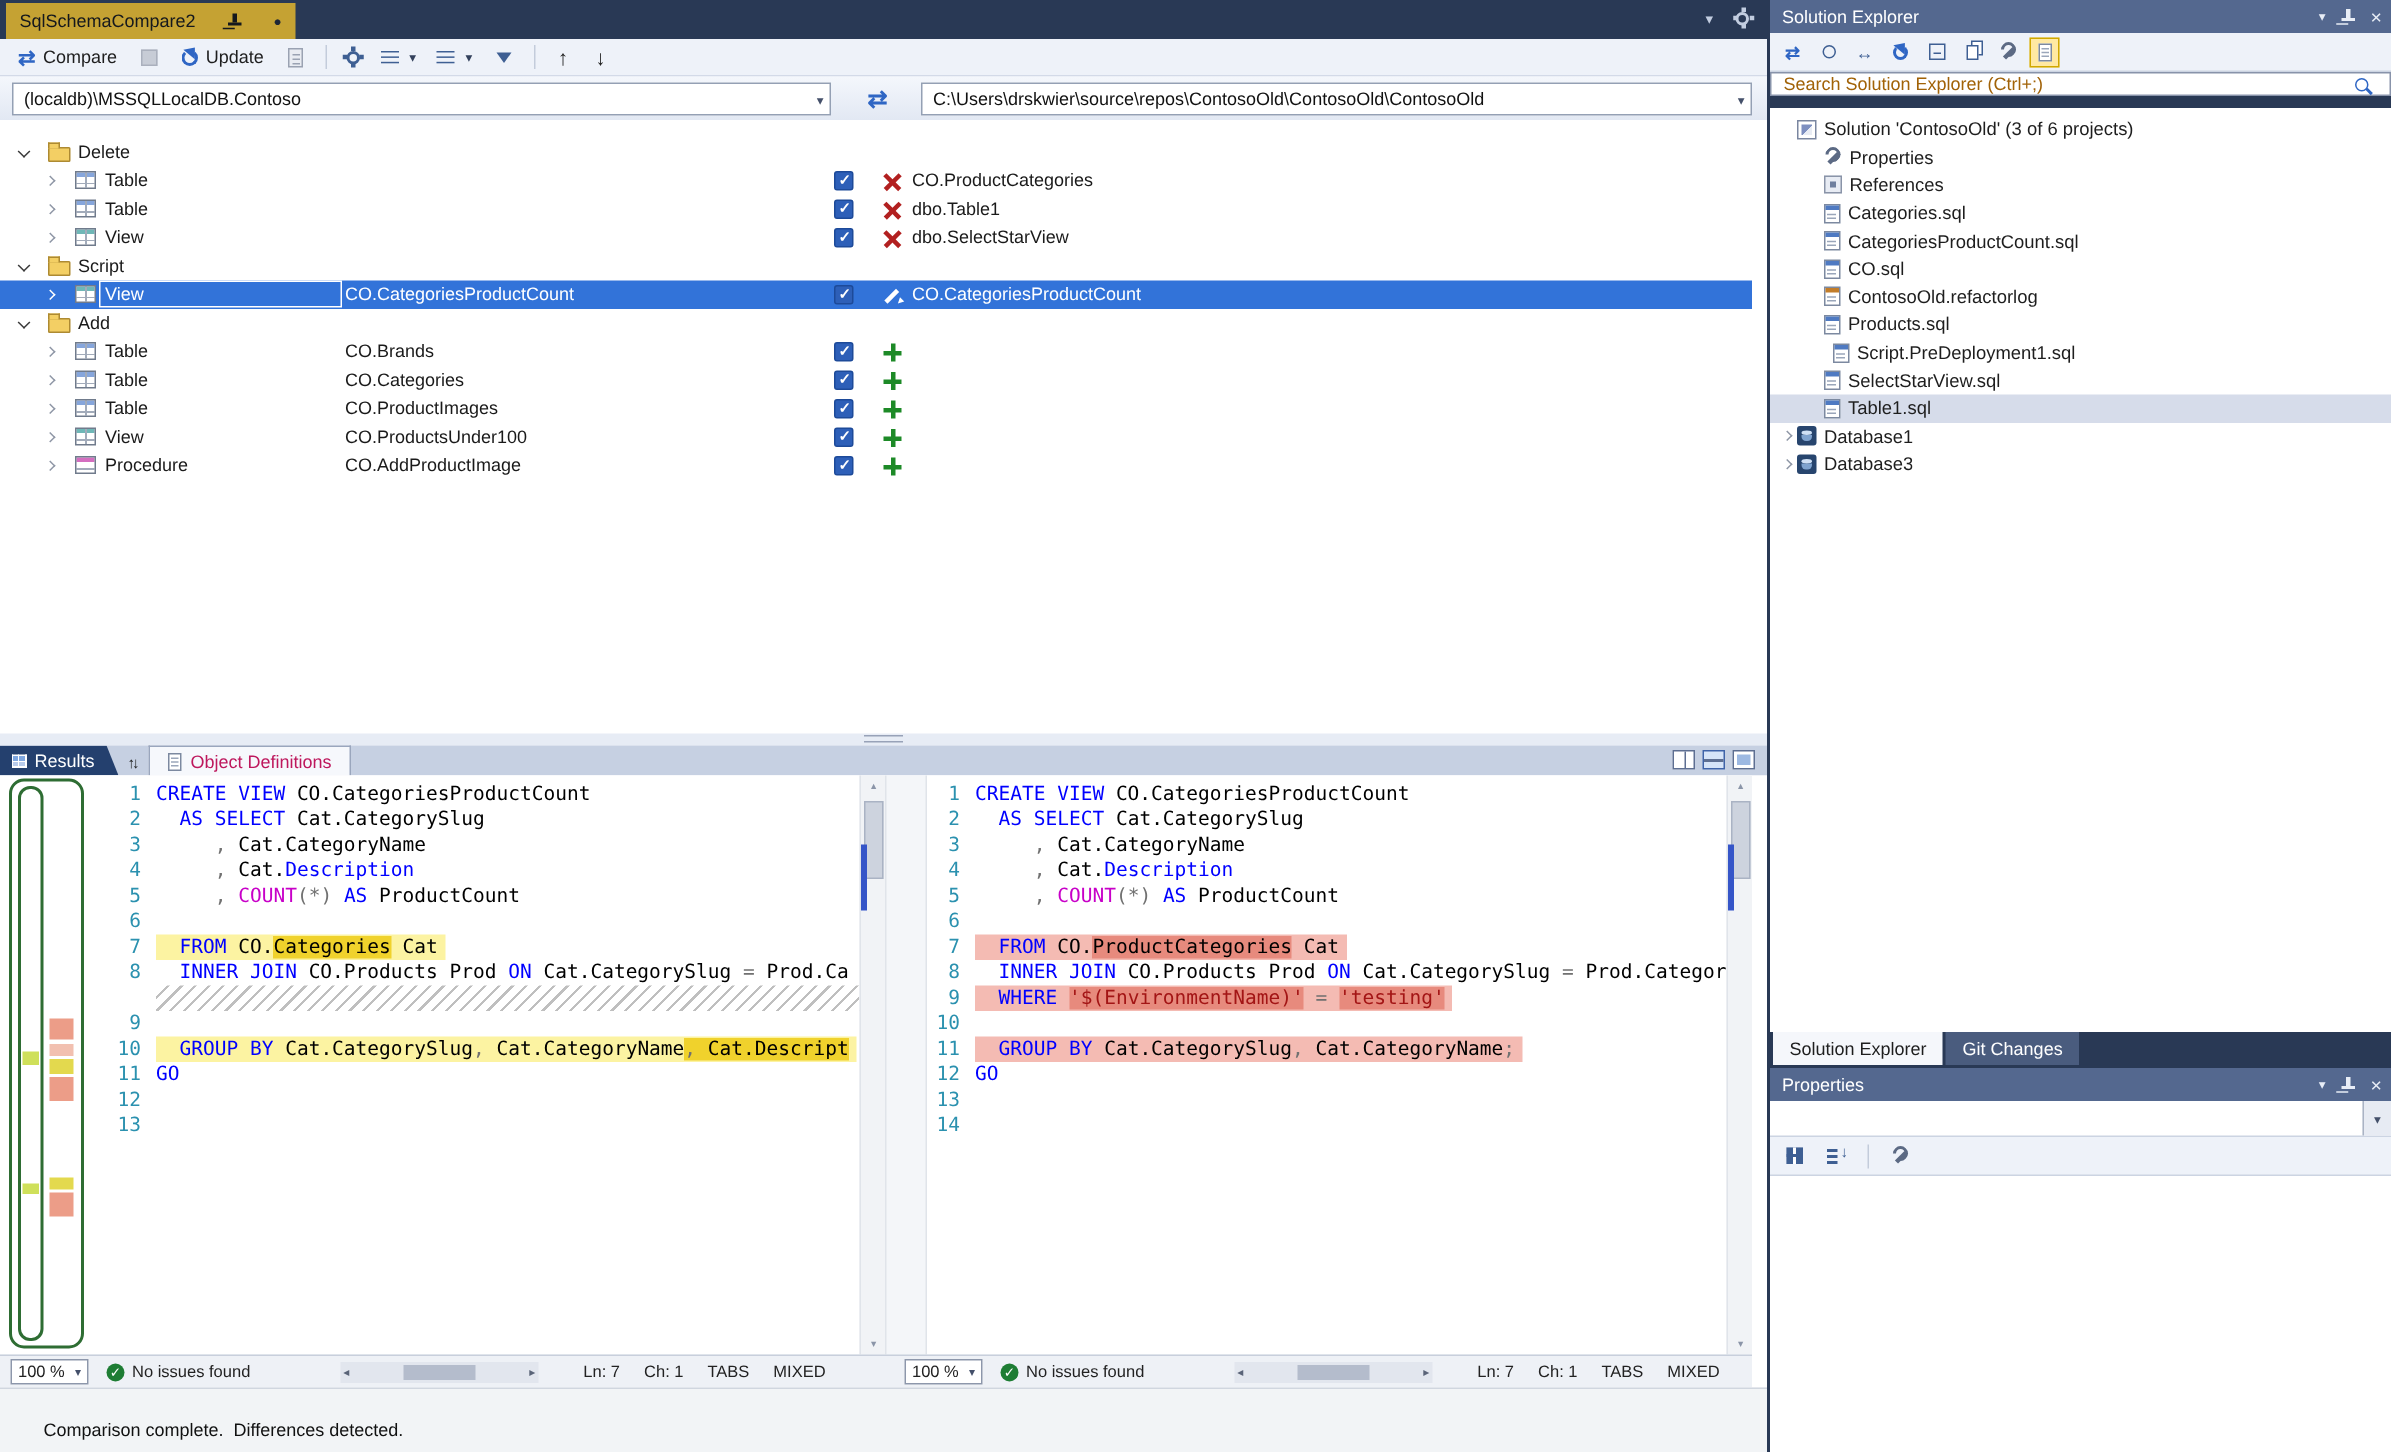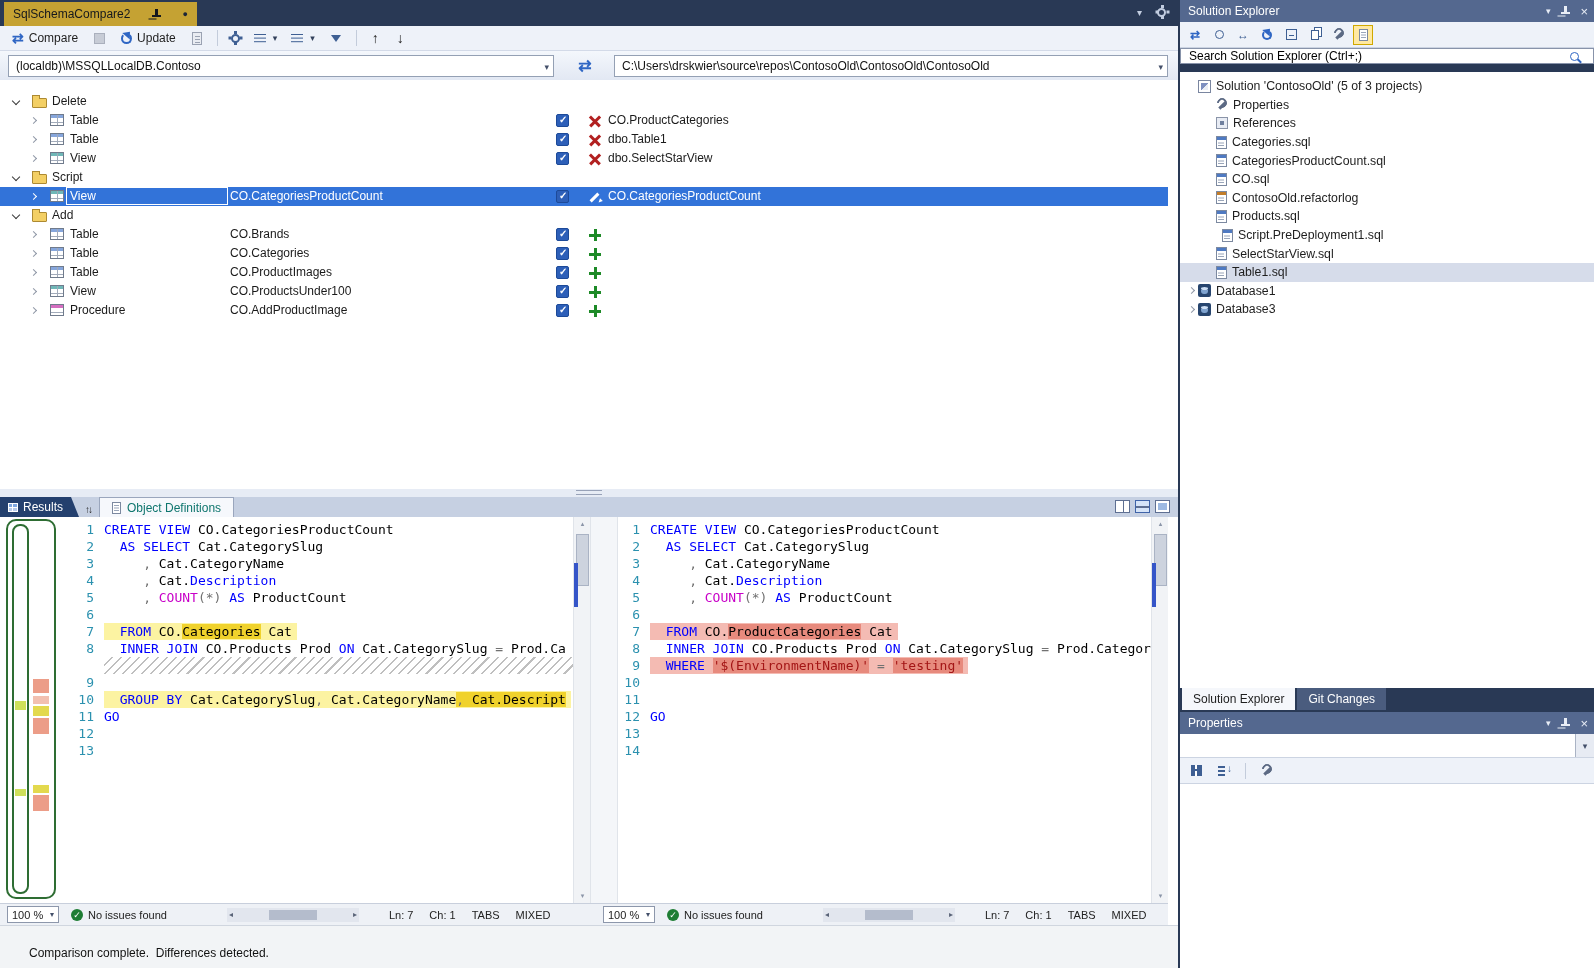--- a/index.html
+++ b/index.html
@@ -96,21 +96,21 @@
 
   
   .h-split{position:absolute;left:0;top:489px;width:1178px;height:8px;background:#e7ecf5}
   .split-handle{width:26px;height:5px;margin:1px auto;border-top:1px solid #98a2b8;border-bottom:1px solid #98a2b8}
   .res-strip{position:absolute;left:0;top:497px;width:1178px;height:20px;background:#c6d0e2;display:flex;align-items:flex-end}
   .res-tab{height:20px;background:#24406e;color:#fff;display:flex;align-items:center;gap:5px;padding:0 16px 0 8px;font-size:12px;
     clip-path:polygon(0 0,calc(100% - 8px) 0,100% 100%,0 100%);border:none}
   .res-grid-ic{width:10px;height:9px;background:linear-gradient(to right,#fff 0 1px,rgba(0,0,0,0) 1px 4px,#fff 4px 5px,rgba(0,0,0,0) 5px 9px,#fff 9px 10px),linear-gradient(to bottom,#fff 0 1px,#7fa7e0 1px 4px,#fff 4px 5px,#b9ccec 5px 8px,#fff 8px 9px)}
   .sort-btn{background:none;border:none;font-size:10px;color:#222;letter-spacing:-2px;padding:0 8px 2px 6px;cursor:default}
   .objdef-tab{height:20px;background:#f6f8fc;border:1px solid #9aa6bd;border-bottom:none;display:flex;align-items:center;gap:6px;
-    padding:0 12px;font-size:12px;color:#0f766e;cursor:default}
+    padding:0 12px;font-size:12px;color:#be185d;cursor:default}
   .page-ic{position:relative;width:9px;height:12px;background:#fff;border:1px solid #7c89a0;display:inline-block}
   .page-ic::after{content:"";position:absolute;left:1px;top:2px;width:5px;height:1px;background:#9aa6ba;box-shadow:0 2.5px 0 #9aa6ba,0 5px 0 #9aa6ba}
   .win-ics{position:absolute;right:8px;top:3px;display:flex;gap:5px}
   .win-ic{position:relative;width:15px;height:13px;border:1px solid #5e6f92;background:#fff;display:inline-block}
   .win-ic.v::after{content:"";position:absolute;left:6.5px;top:0;width:1.6px;height:11px;background:#5e6f92}
   .win-ic.h::after{content:"";position:absolute;left:0;top:5px;width:13px;height:1.6px;background:#5e6f92}
   .win-ic.selected{background:#d6e4f8;border-color:#3f63a8}
   .win-ic.f::after{content:"";position:absolute;left:2px;top:2px;right:2px;bottom:2px;background:#9db9e2}
 
   
@@ -177,21 +177,21 @@
     font-size:12px;background:none;border:none;cursor:default}
   .tbi.active{background:#ffe9a2;border:1px solid #d0a800}
   .ring{width:9px;height:9px;border:1.6px solid #3e5f93;border-radius:50%;display:inline-block}
   .boxminus{position:relative;width:11px;height:11px;border:1px solid #3e5f93;display:inline-block}
   .boxminus::after{content:"";position:absolute;left:2px;top:4.5px;width:5px;height:1.6px;background:#3e5f93}
   .dbl-page{position:relative;width:8px;height:10px;border:1px solid #3e5f93;background:#fff;display:inline-block;box-shadow:3px -3px 0 -1px #fff,3px -3px 0 0 #3e5f93}
   .wrench{position:relative;width:12px;height:12px;display:inline-block}
   .wrench::before{content:"";position:absolute;left:5px;top:2px;width:3px;height:9px;background:#5c6a84;transform:rotate(45deg)}
   .wrench::after{content:"";position:absolute;left:1px;top:-1px;width:6px;height:6px;border:2px solid #5c6a84;border-radius:50%;border-bottom-color:transparent;transform:rotate(45deg)}
   .se-search{position:absolute;left:0;top:48px;width:414px;height:16px;background:#fff;border:1px solid #8893aa;
-    display:flex;align-items:center;padding:0 8px;color:#000000;cursor:text}
+    display:flex;align-items:center;padding:0 8px;color:#a16207;cursor:text}
   .se-search .ph{flex:1;white-space:nowrap;overflow:hidden}
   .mag{position:relative;width:9px;height:9px;border:1.6px solid #2f66c4;border-radius:50%;display:inline-block;margin-right:6px}
   .mag::after{content:"";position:absolute;width:5px;height:1.8px;background:#2f66c4;transform:rotate(45deg);right:-4px;bottom:-2px}
   .se-tree{position:absolute;left:0;top:72px;width:414px;height:616px;background:#fff;color:#1e1e1e;padding-top:5px;overflow:hidden}
   .tree-item{position:relative;height:18.6px;display:flex;align-items:center;font-size:12.3px;cursor:default}
   .tree-item.sel{background:#d6dcea}
   .tree-item.bold{font-weight:bold}
   .chev-slot{width:14px;flex:none;display:flex;justify-content:center}
   .tree-lab{white-space:nowrap;overflow:hidden}
   .ic-tri-exp{width:0;height:0;border-left:6px solid transparent;border-bottom:6px solid #3b3b3b;display:inline-block}
@@ -367,21 +367,21 @@
             <div class="code-line"><span class="ln">1</span><span class="code-text"><span class="tok-kw">CREATE VIEW </span><span class="tok-id">CO.CategoriesProductCount</span></span></div>
             <div class="code-line"><span class="ln">2</span><span class="code-text"><span class="tok-pl">  </span><span class="tok-kw">AS SELECT </span><span class="tok-id">Cat.CategorySlug</span></span></div>
             <div class="code-line"><span class="ln">3</span><span class="code-text"><span class="tok-op">     , </span><span class="tok-id">Cat.CategoryName</span></span></div>
             <div class="code-line"><span class="ln">4</span><span class="code-text"><span class="tok-op">     , </span><span class="tok-id">Cat.</span><span class="tok-kw">Description</span></span></div>
             <div class="code-line"><span class="ln">5</span><span class="code-text"><span class="tok-op">     , </span><span class="tok-fn">COUNT</span><span class="tok-op">(*) </span><span class="tok-kw">AS </span><span class="tok-id">ProductCount</span></span></div>
             <div class="code-line"><span class="ln">6</span><span class="code-text"></span></div>
             <div class="code-line bg-p"><span class="ln">7</span><span class="code-text"><span class="tok-pl">  </span><span class="tok-kw">FROM </span><span class="tok-id">CO.</span><span class="tok-id ihl">ProductCategories</span><span class="tok-id"> Cat</span></span></div>
             <div class="code-line"><span class="ln">8</span><span class="code-text"><span class="tok-pl">  </span><span class="tok-kw">INNER JOIN </span><span class="tok-id">CO.Products Prod </span><span class="tok-kw">ON </span><span class="tok-id">Cat.CategorySlug </span><span class="tok-op">= </span><span class="tok-id">Prod.CategoryS</span></span></div>
             <div class="code-line bg-p"><span class="ln">9</span><span class="code-text"><span class="tok-pl">  </span><span class="tok-kw">WHERE </span><span class="tok-str ihl">'$(EnvironmentName)'</span><span class="tok-op"> = </span><span class="tok-str ihl">'testing'</span></span></div>
             <div class="code-line"><span class="ln">10</span><span class="code-text"></span></div>
-            <div class="code-line bg-p"><span class="ln">11</span></div>
+            <div class="code-line bg-p"><span class="ln">11</span><span class="code-text"><span class="tok-pl">  </span><span class="tok-kw">GROUP BY </span><span class="tok-id">Cat.CategorySlug</span><span class="tok-op">, </span><span class="tok-id">Cat.CategoryName</span><span class="tok-op">;</span></span></div>
             <div class="code-line"><span class="ln">12</span><span class="code-text"><span class="tok-kw">GO</span></span></div>
             <div class="code-line"><span class="ln">13</span><span class="code-text"></span></div>
             <div class="code-line"><span class="ln">14</span><span class="code-text"></span></div>
           </div>
       </div>
       <div class="vsb" style="left:1151px">
         <span class="sb-up">▴</span>
         <span class="sb-dn">▾</span>
         <span class="sb-thumb"></span>
         <span class="sb-mark"></span>
@@ -464,21 +464,21 @@
         </button>
       </div>
     <div class="se-search">
       <span class="ph">Search Solution Explorer (Ctrl+;)</span>
       <span class="mag"></span>
     </div>
     <div class="se-tree">
         <div class="tree-item" style="padding-left: 4px;">
           <span class="chev-slot"></span>
           <span class="tree-ic ic-sln"></span>
-          <span class="tree-lab">Solution 'ContosoOld' (5 of 3 projects)</span>
+          <span class="tree-lab">Solution 'ContosoOld' (3 of 6 projects)</span>
         </div>
         <div class="tree-item" style="padding-left: 22px;">
           <span class="chev-slot"></span>
           <span class="tree-ic wrench"></span>
           <span class="tree-lab">Properties</span>
         </div>
         <div class="tree-item" style="padding-left: 22px;">
           <span class="chev-slot"></span>
           <span class="tree-ic ic-ref"></span>
           <span class="tree-lab">References</span>

